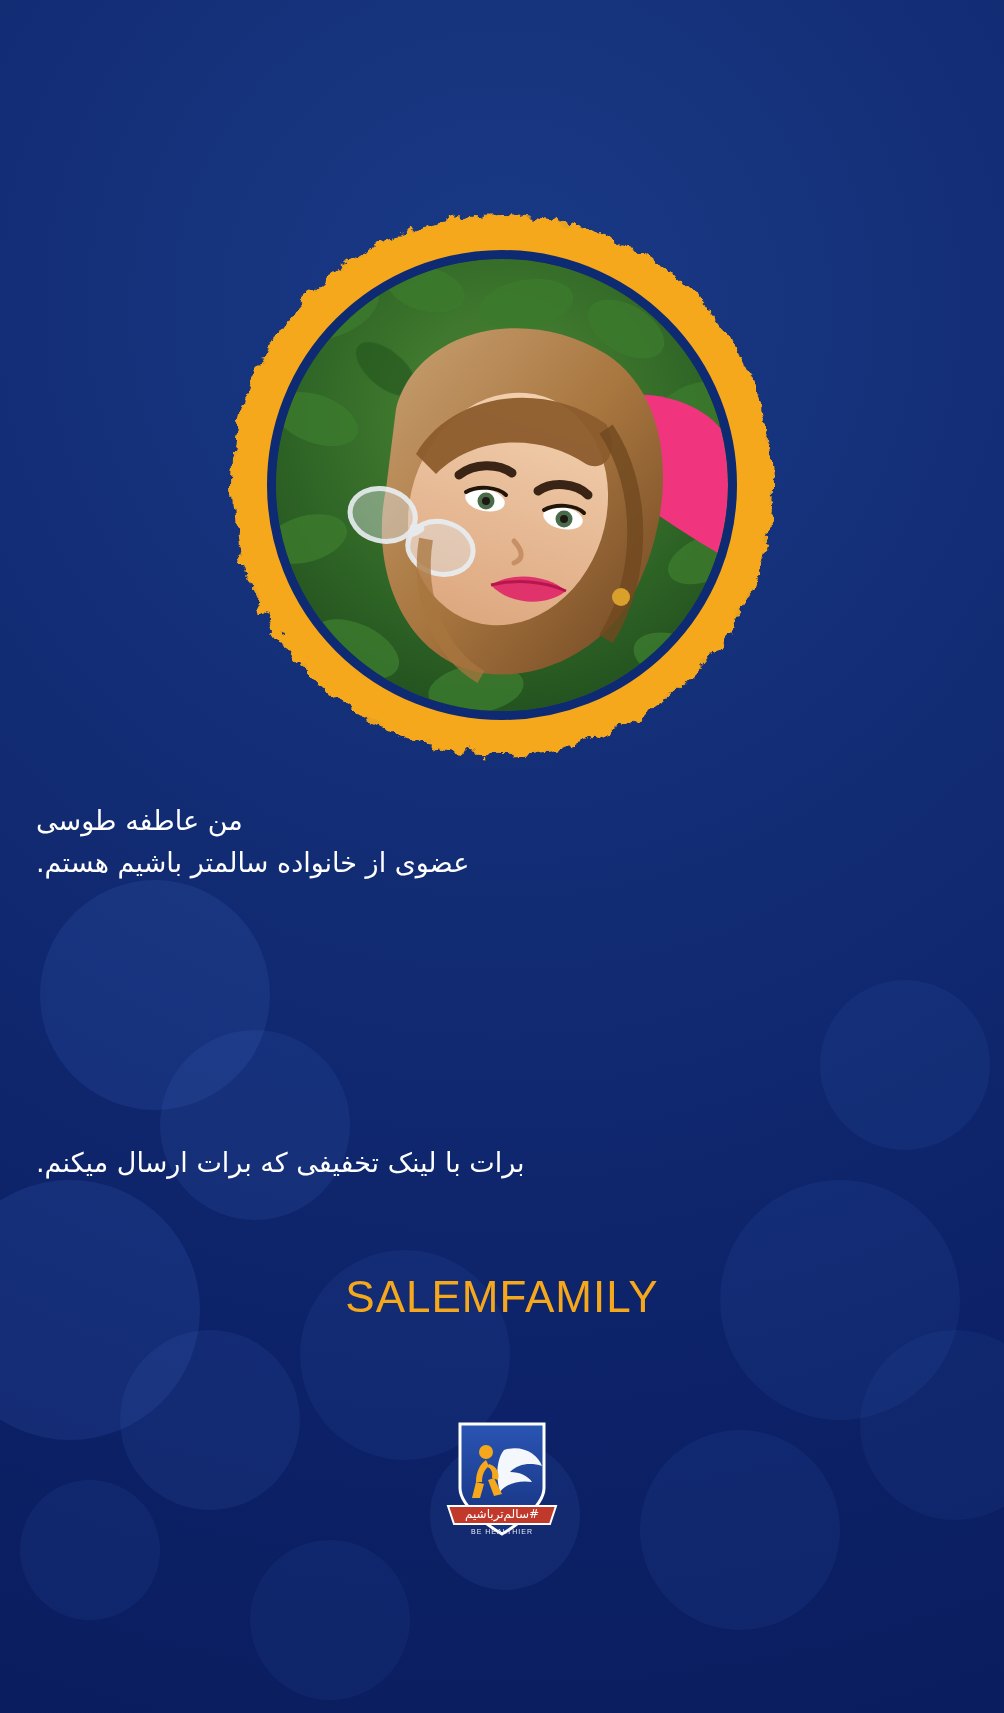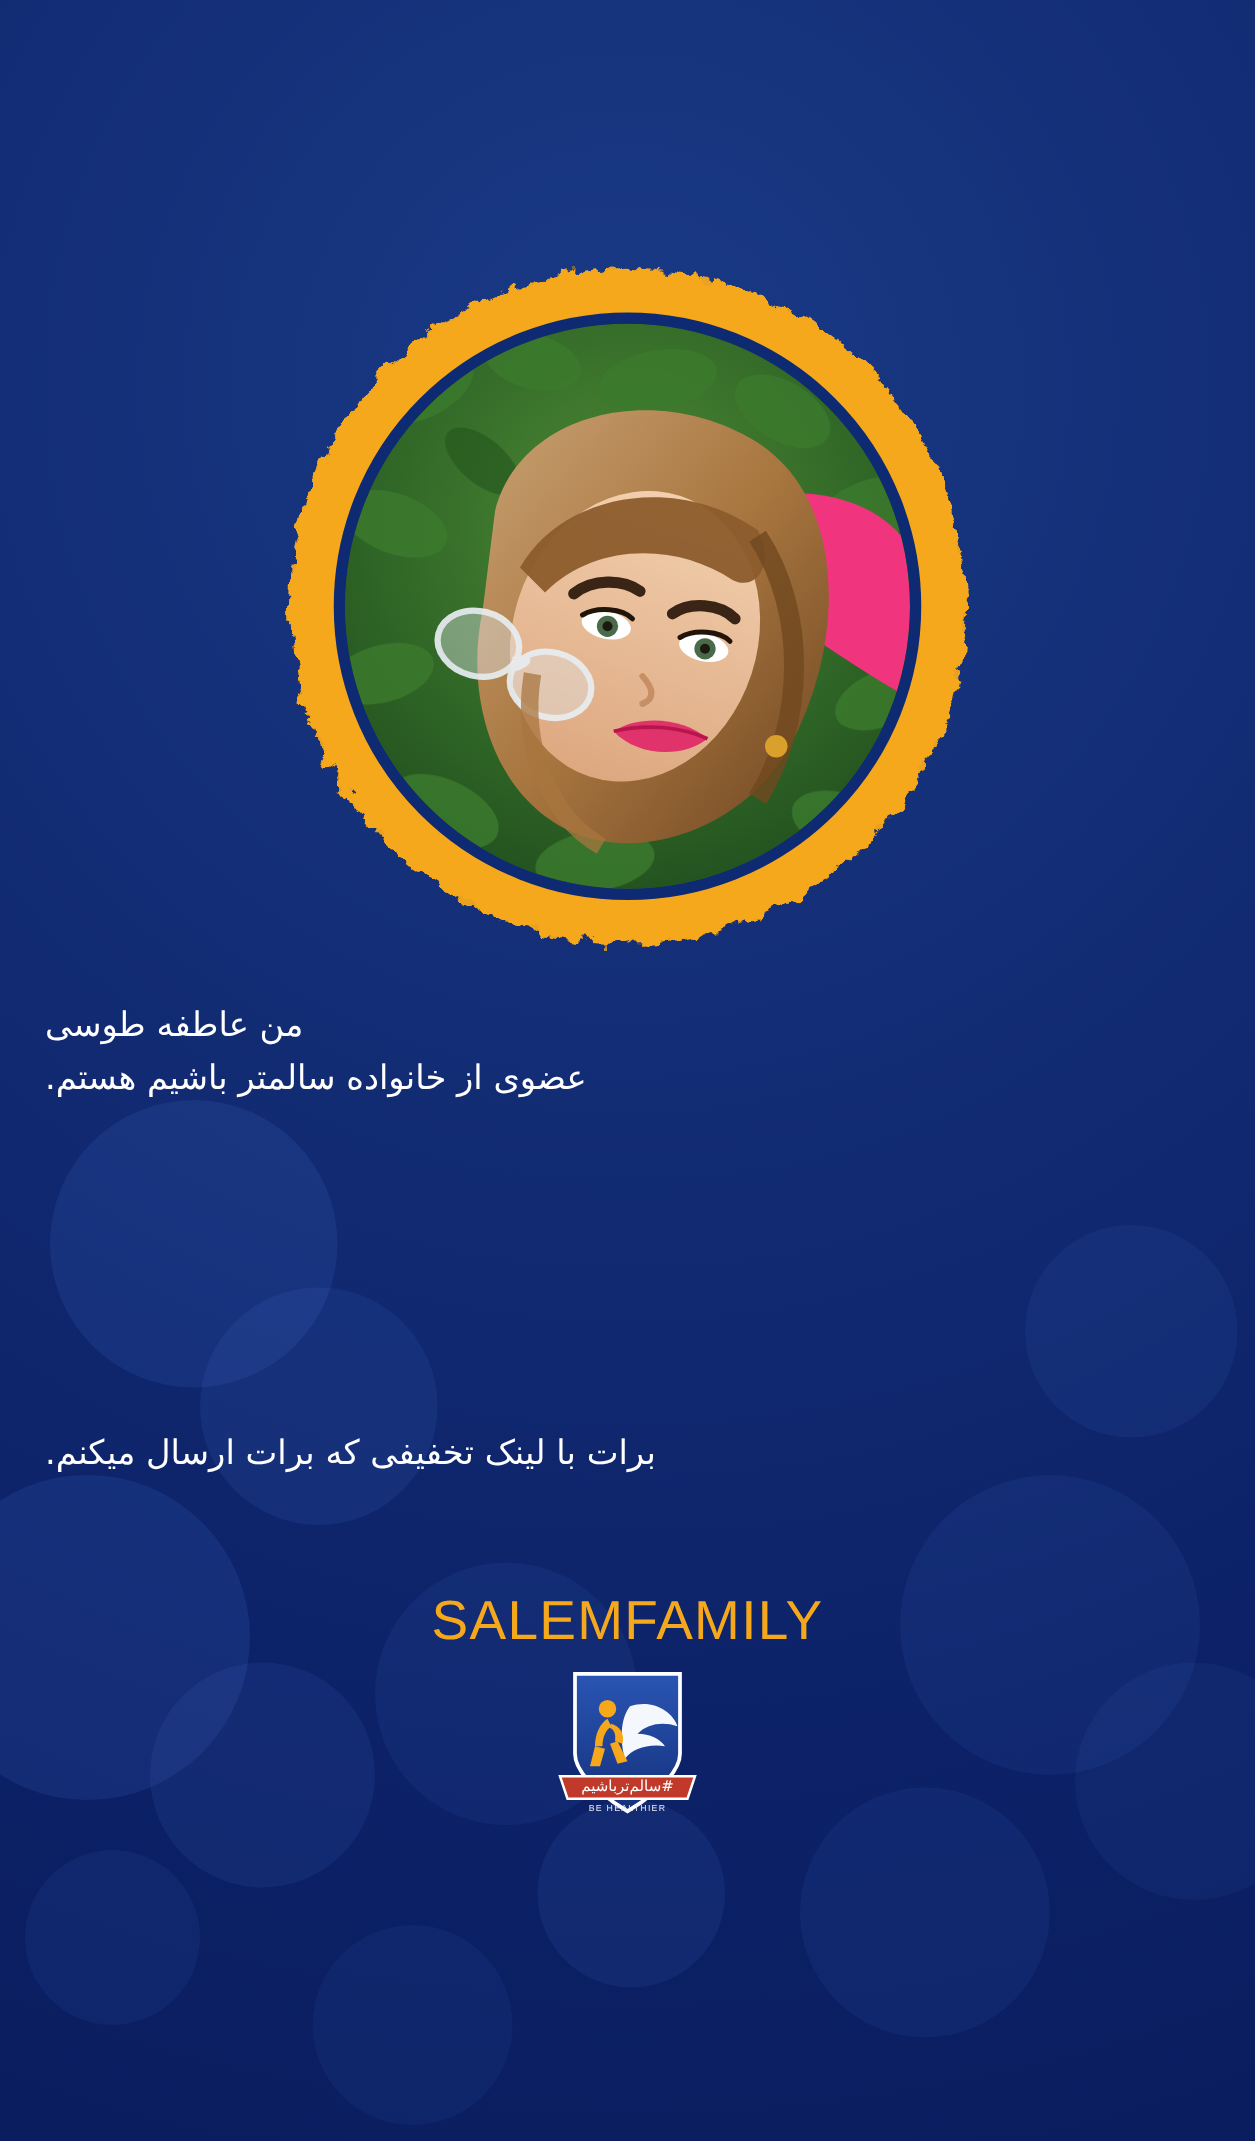--- a/index.html
+++ b/index.html
@@ -116,21 +116,21 @@
     color: #f5a81c;
     font-size: 44px;
     letter-spacing: 1px;
     font-family: "Liberation Sans", sans-serif;
   }
 
   
   .logo {
     position: absolute;
     left: 50%;
-    top: 1329px;
+    top: 1414px;
     transform: translateX(-50%);
     width: 120px;
     height: 130px;
     text-decoration: underline;
   }
   .logo svg { display: block; }
 </style>
 </head>
 <body>
 

